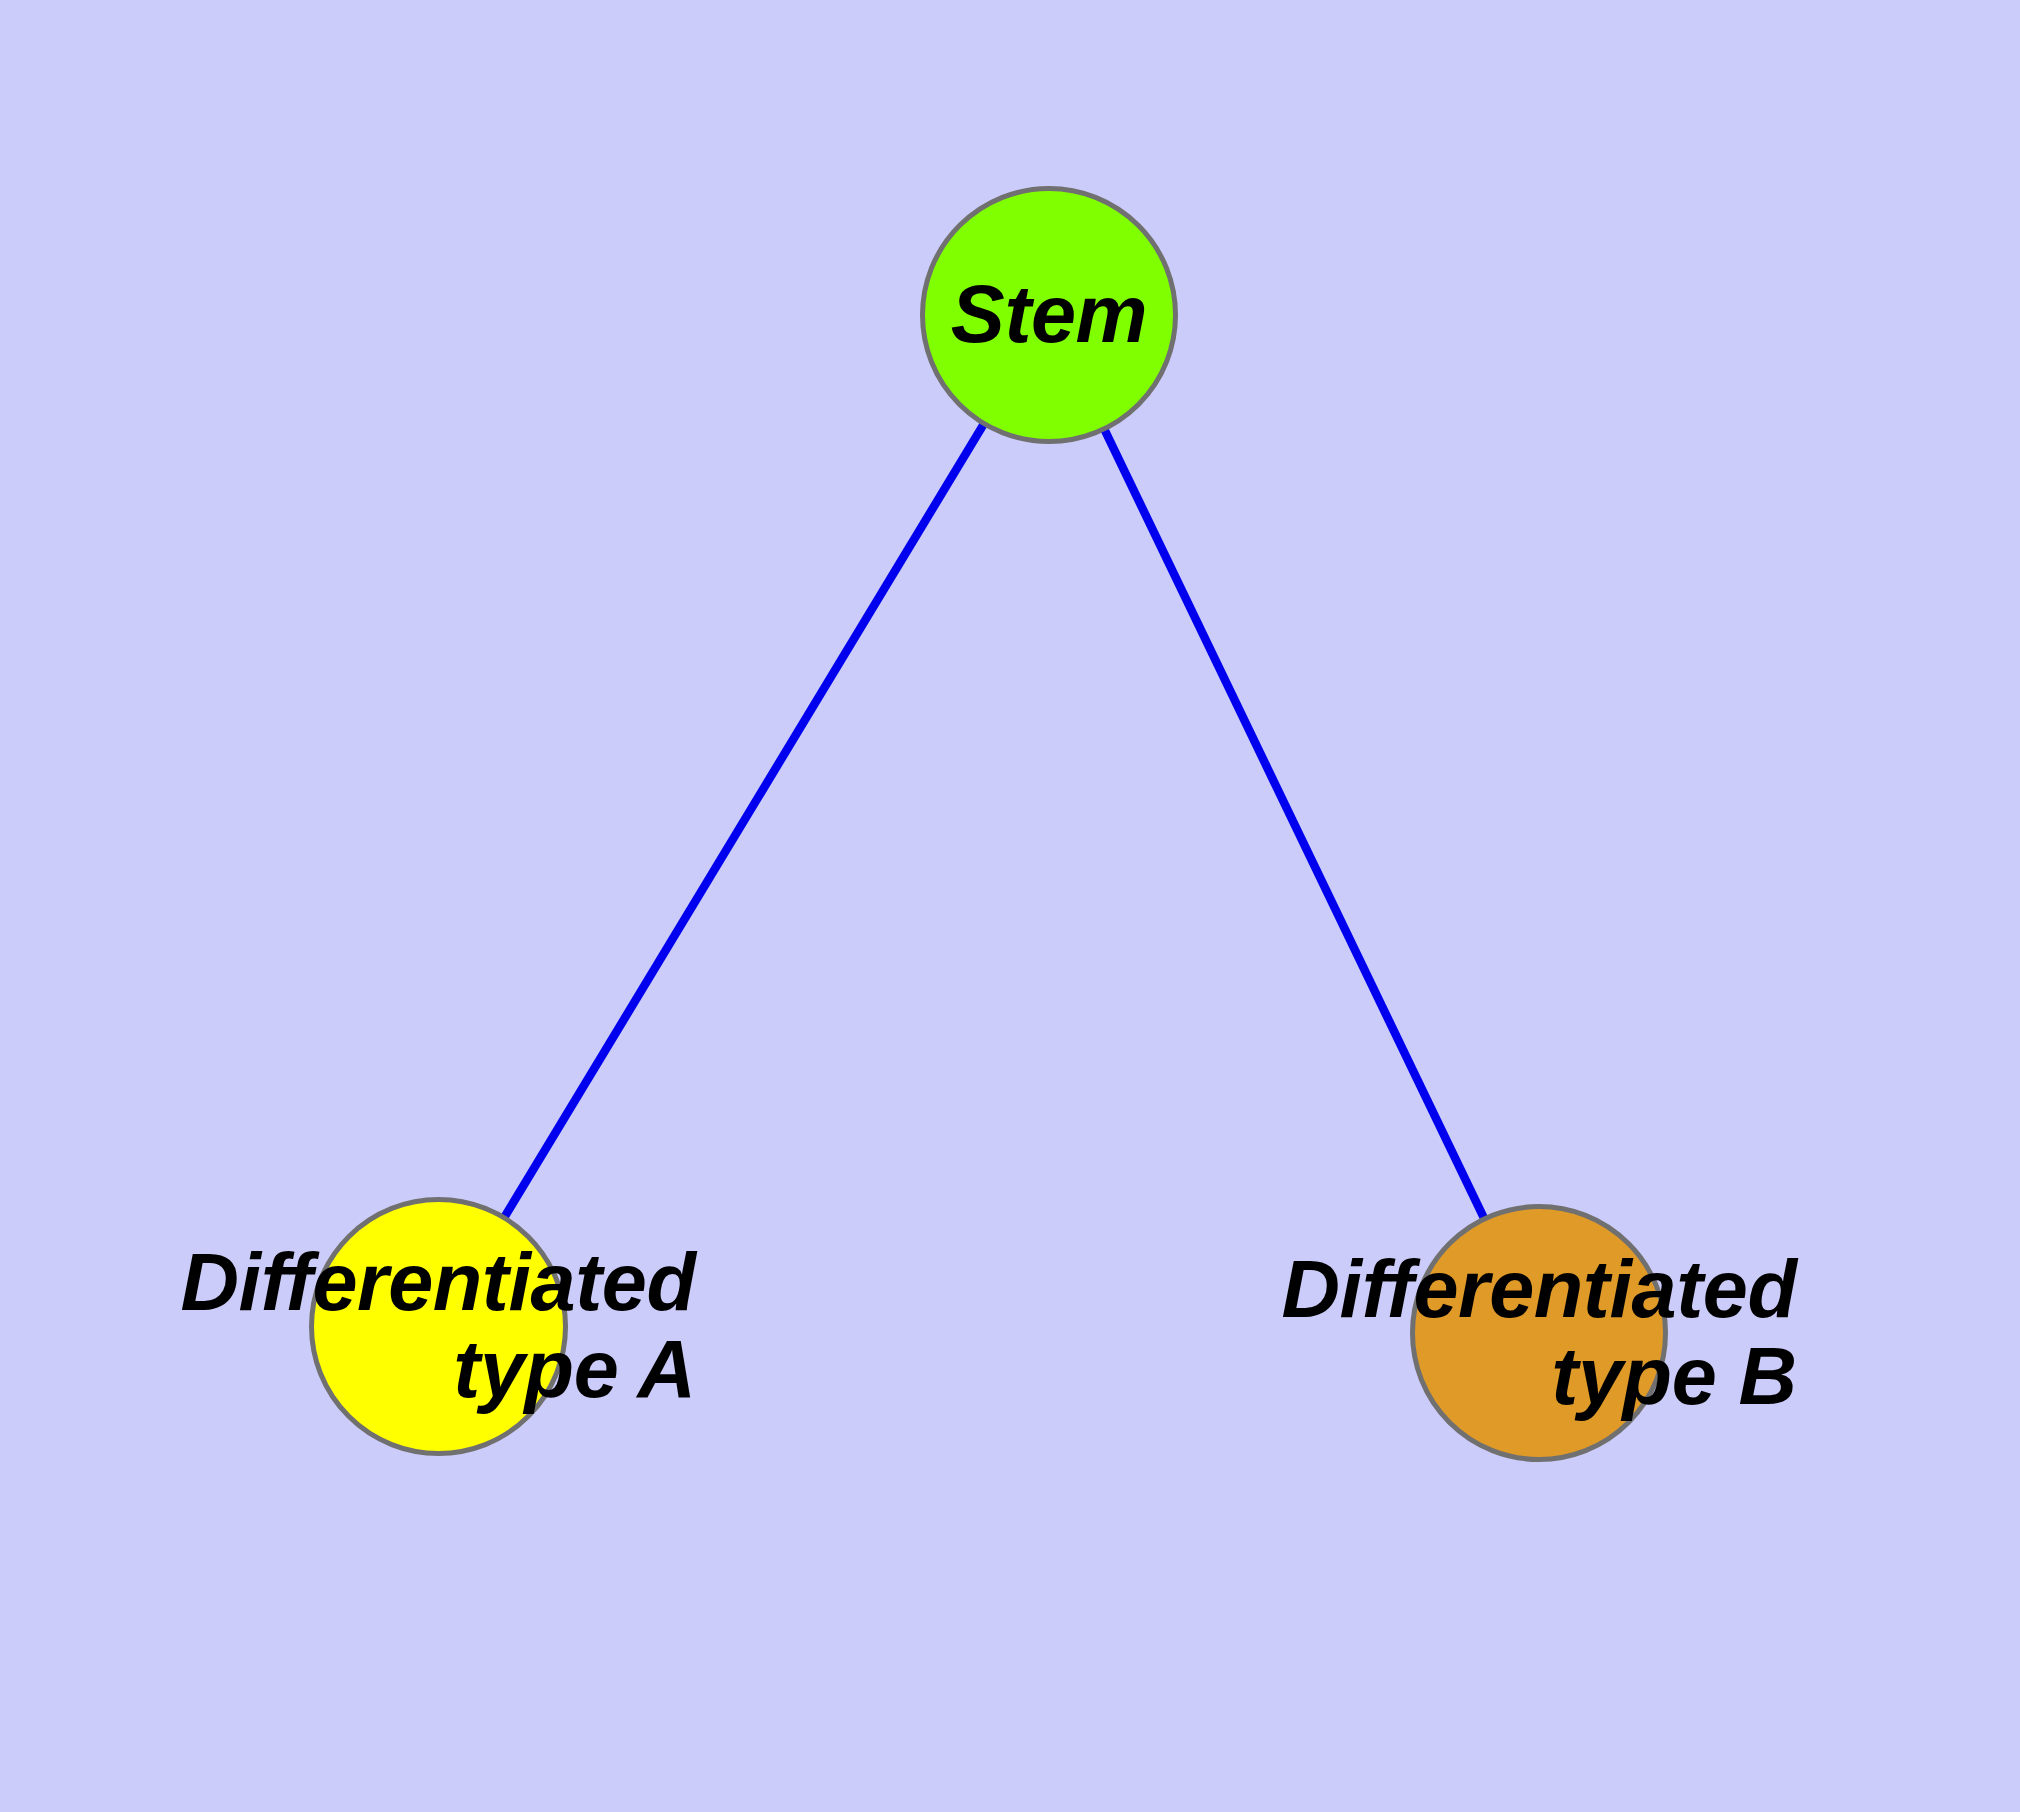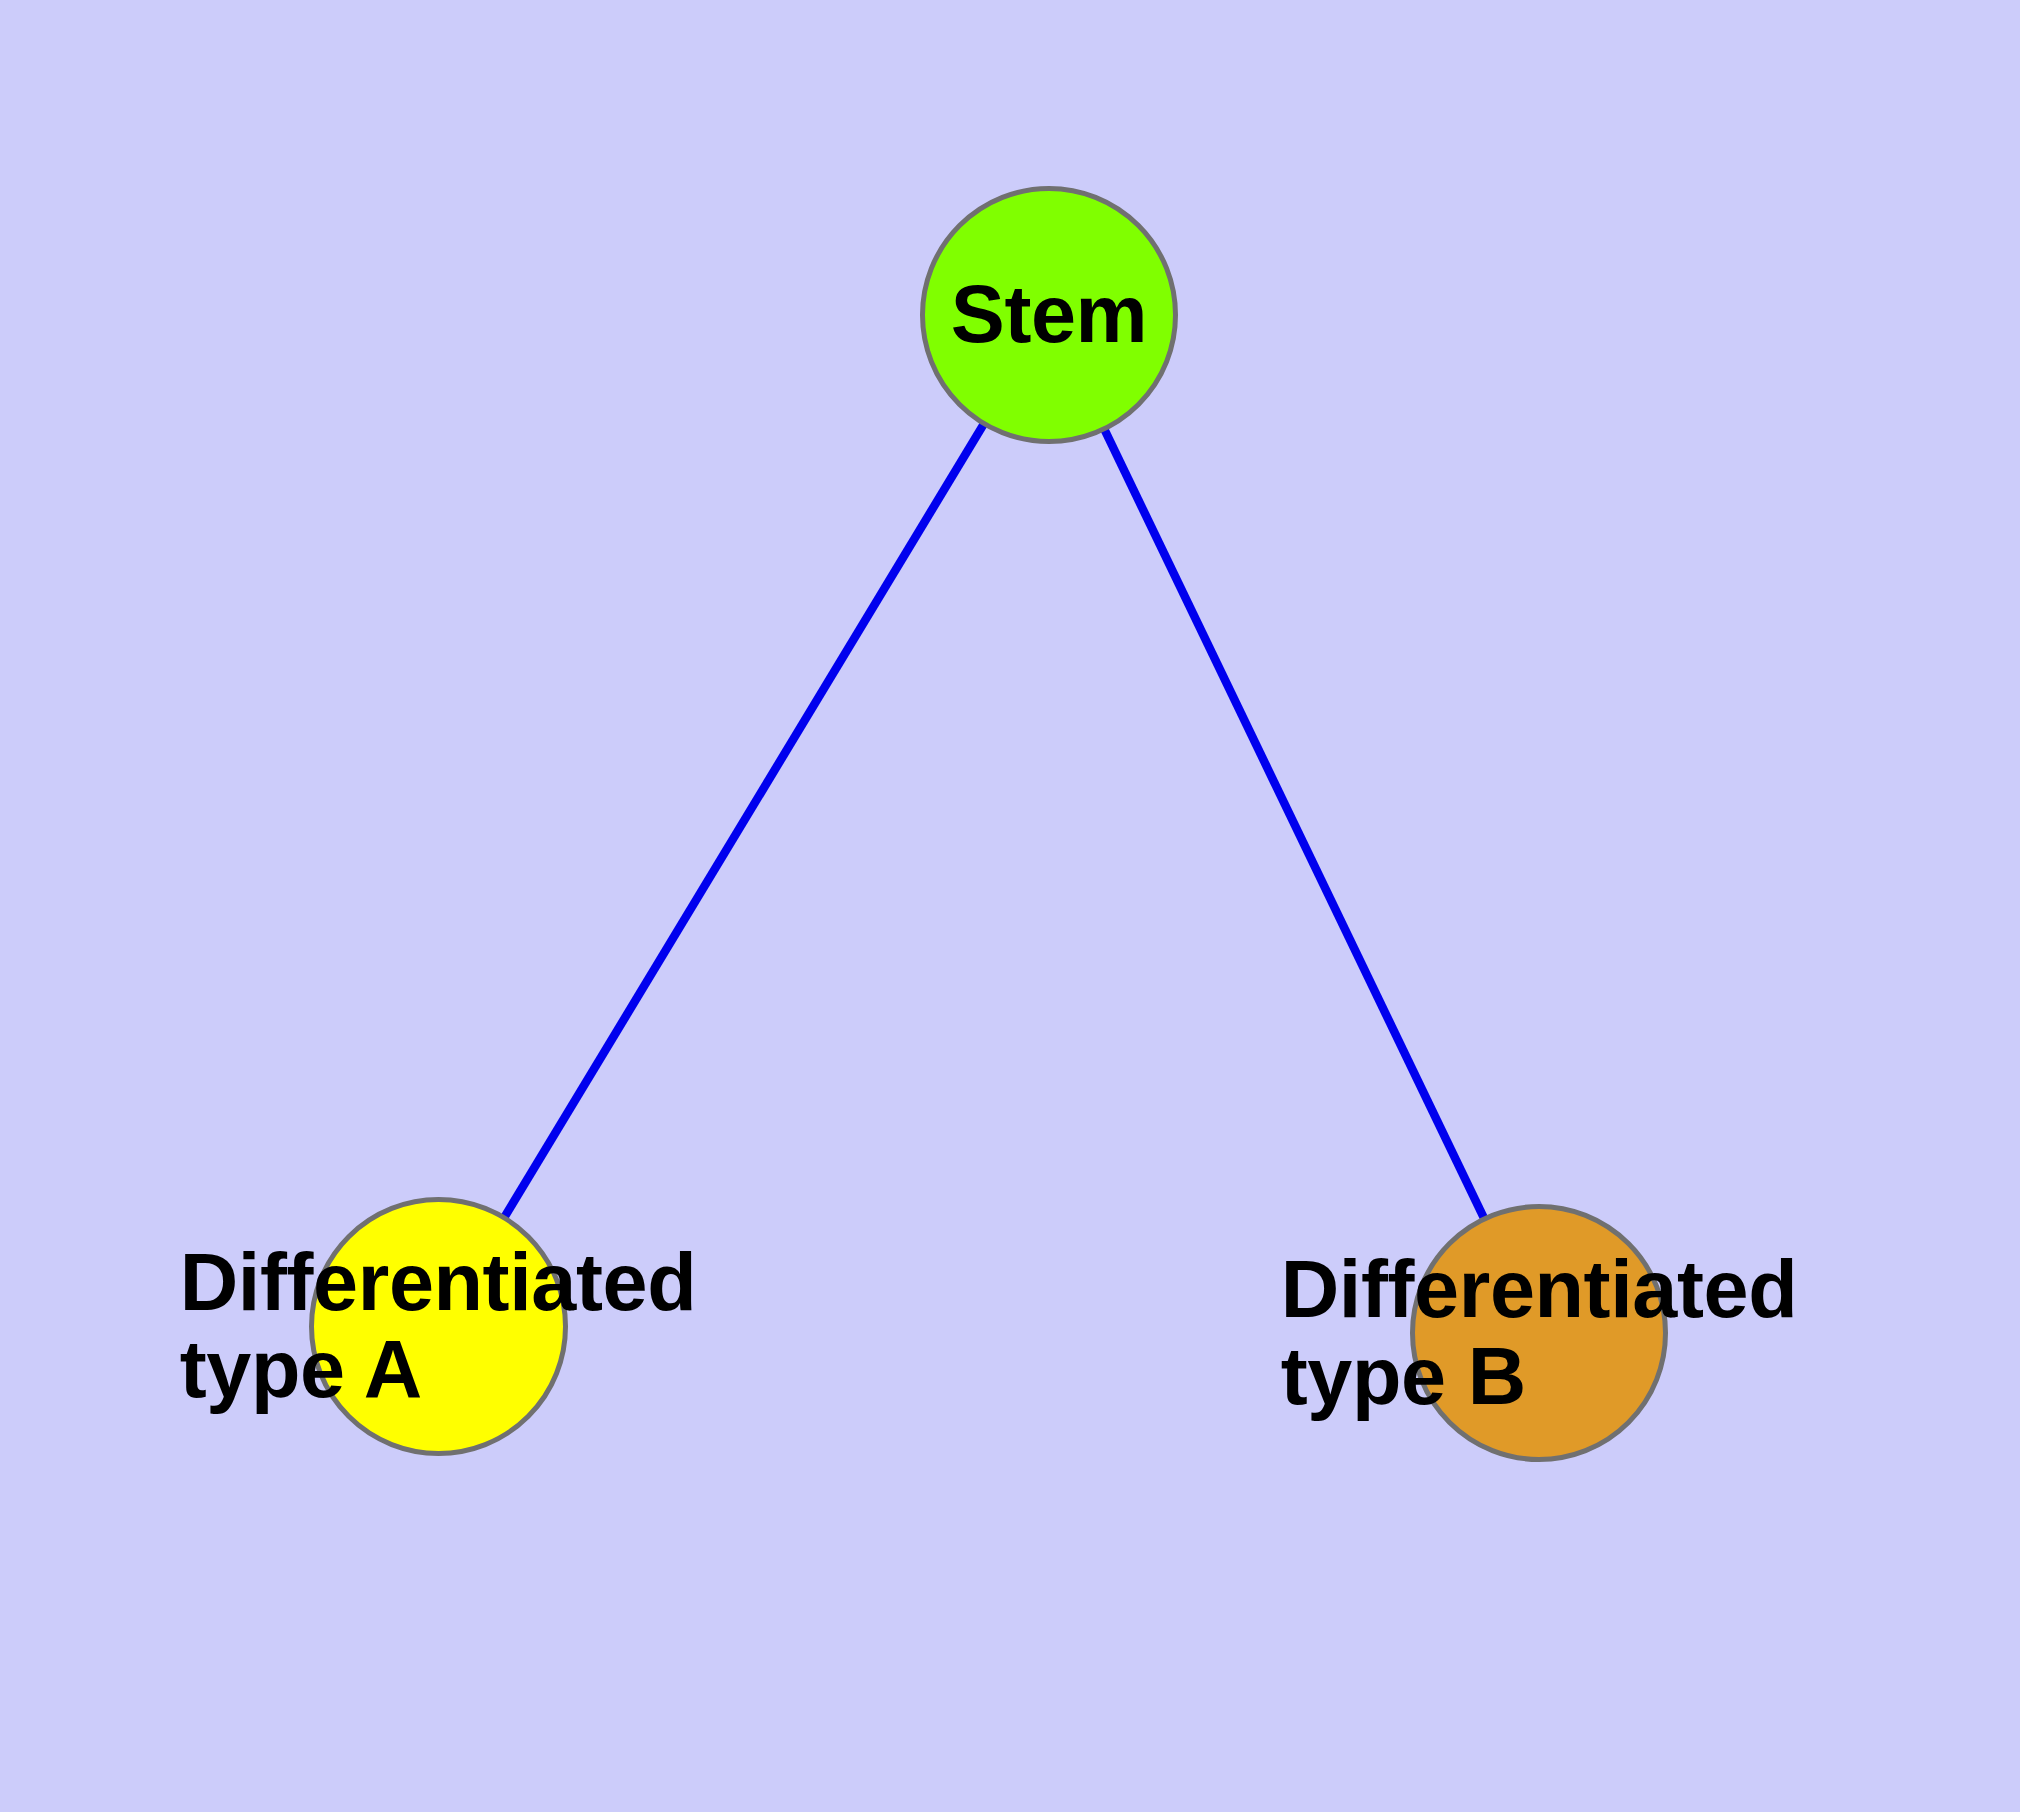--- a/index.html
+++ b/index.html
@@ -29,26 +29,27 @@
     border-radius: 50%;
     box-sizing: border-box;
     border: 5.1px solid #707070;
   }
   .node-label {
     position: absolute;
     z-index: 3;
     color: #000000;
     font-weight: bold;
     font-family: "Liberation Sans", sans-serif;
-    text-align: left;
+    text-align: right;
     white-space: pre;
     line-height: 1.08;
     letter-spacing: -0.4px;
     transform: translate(-50%, -50%);
     pointer-events: none;
+    font-style: italic;
   }
   #node-stem {
     left: 920px;
     top: 186px;
     width: 258px;
     height: 258px;
     background: #80ff00;
   }
   #label-stem {
     left: 1049px;

